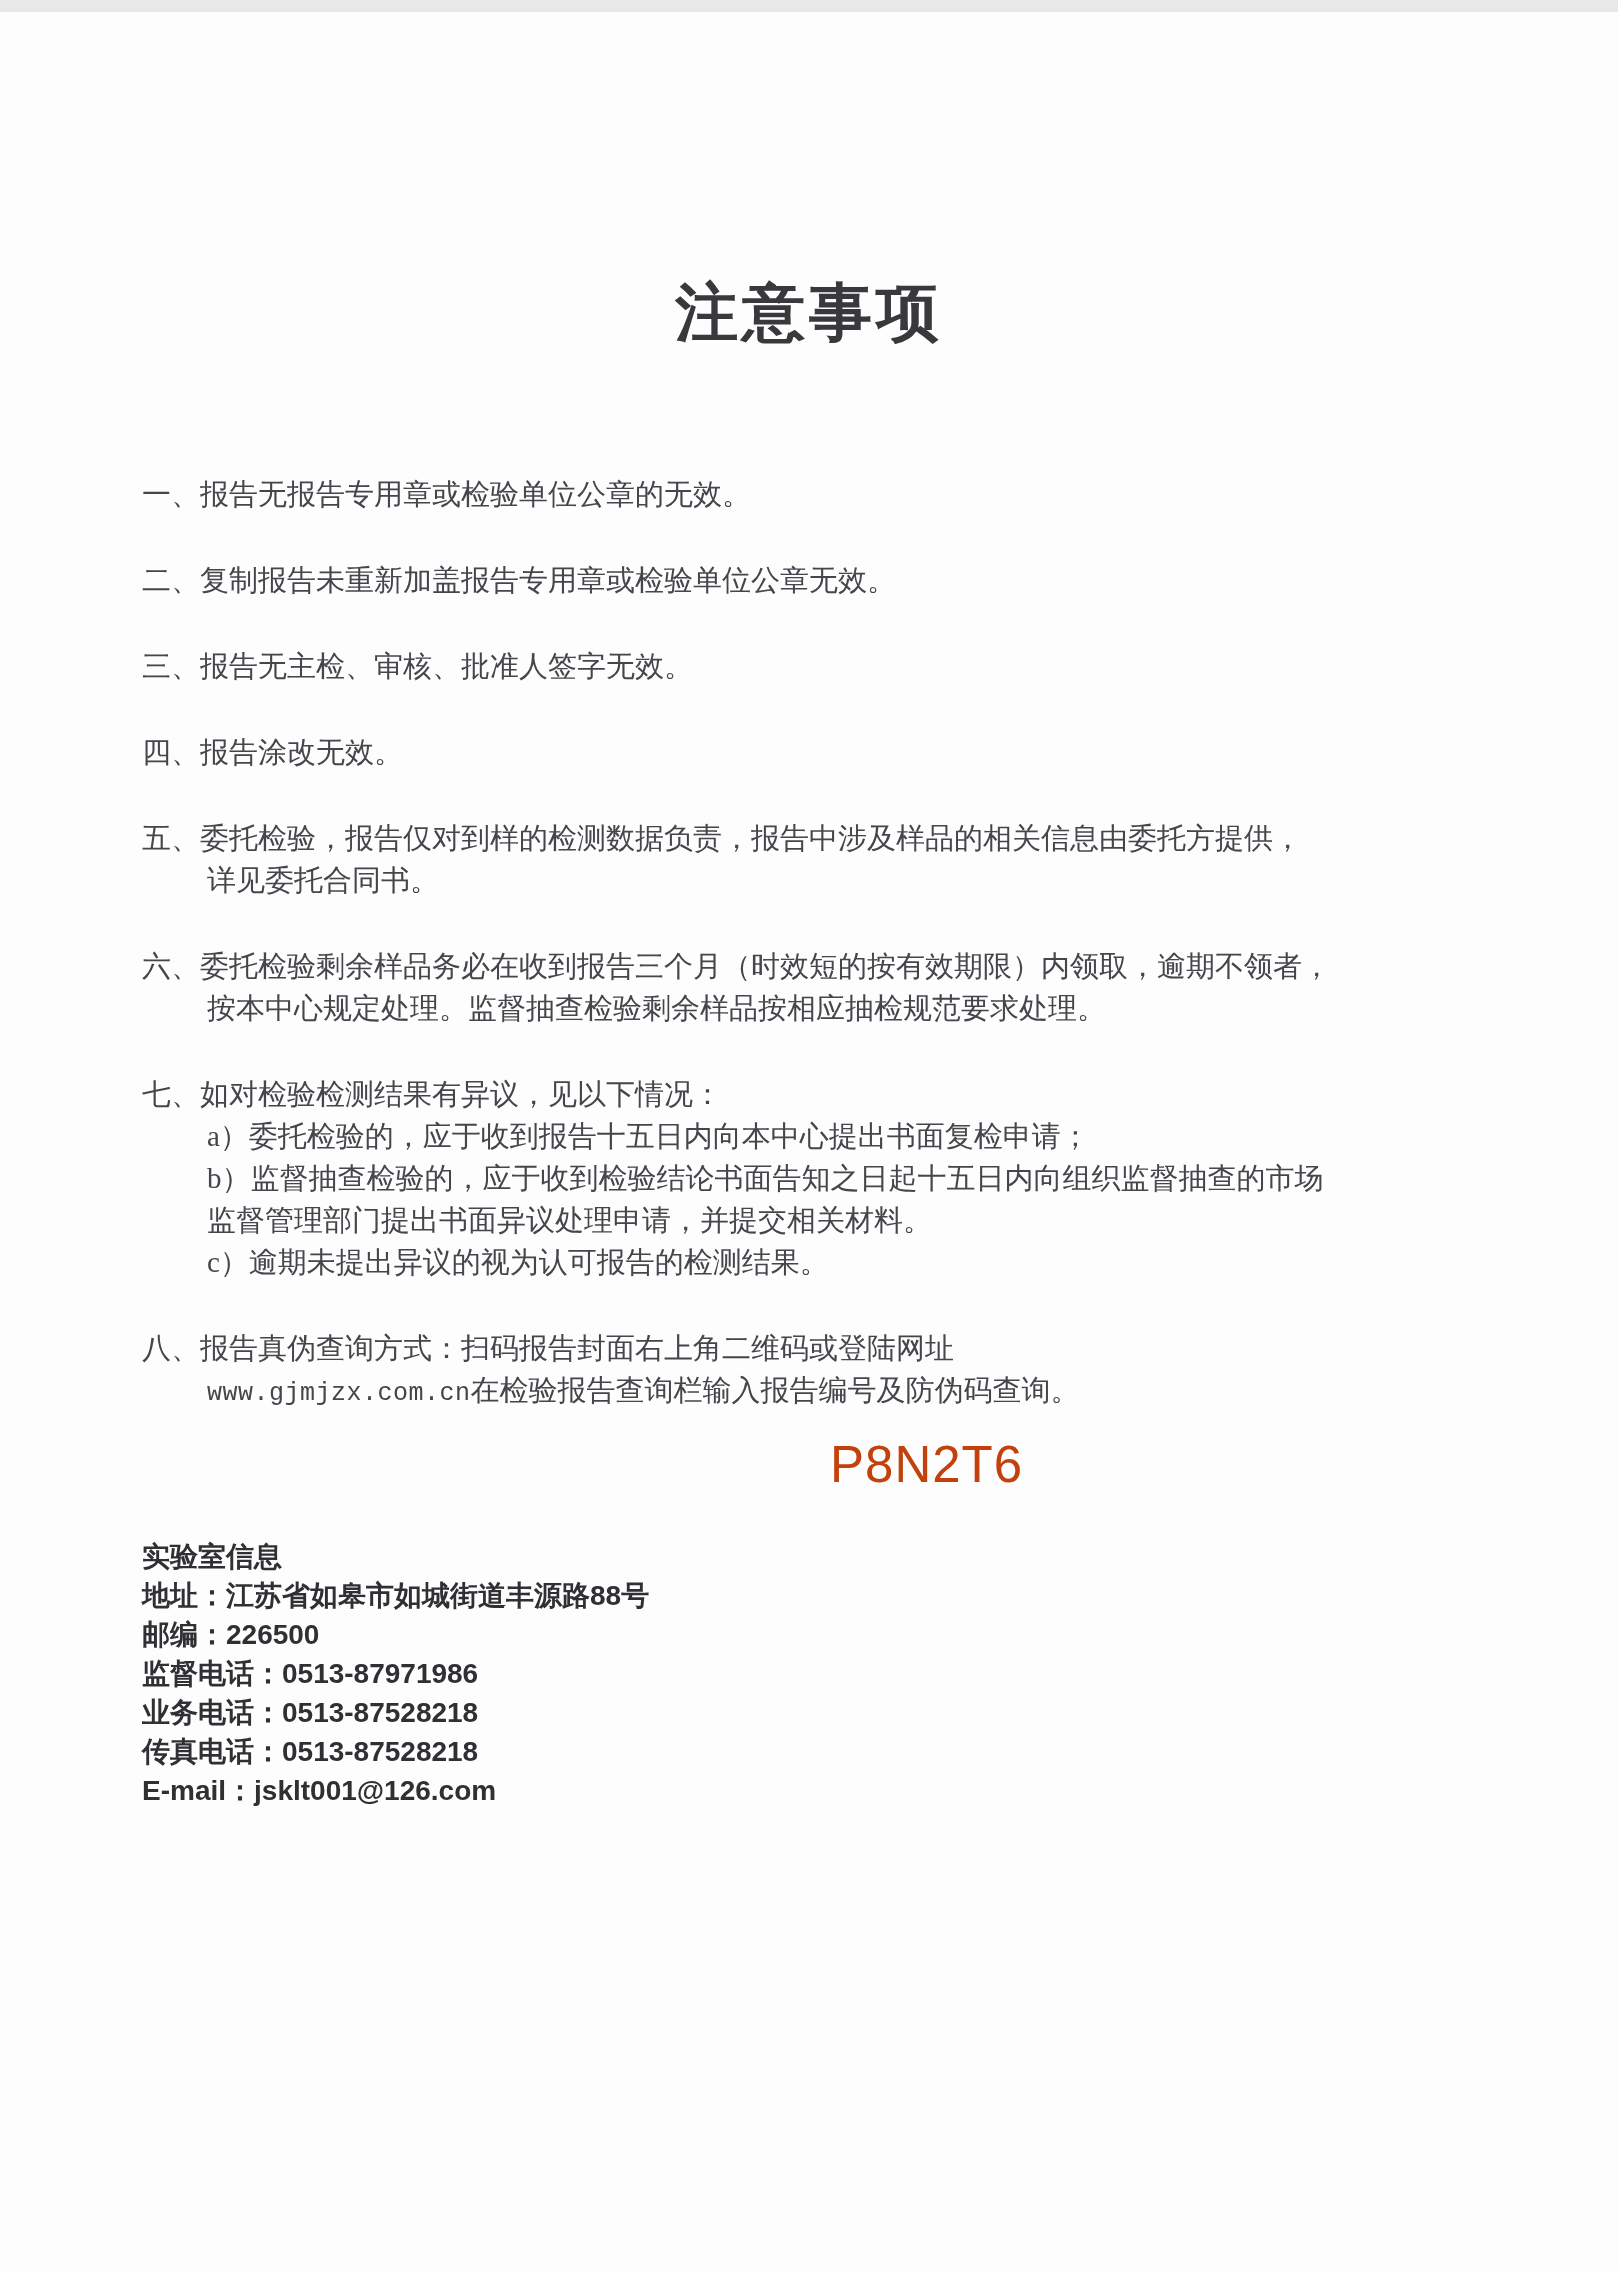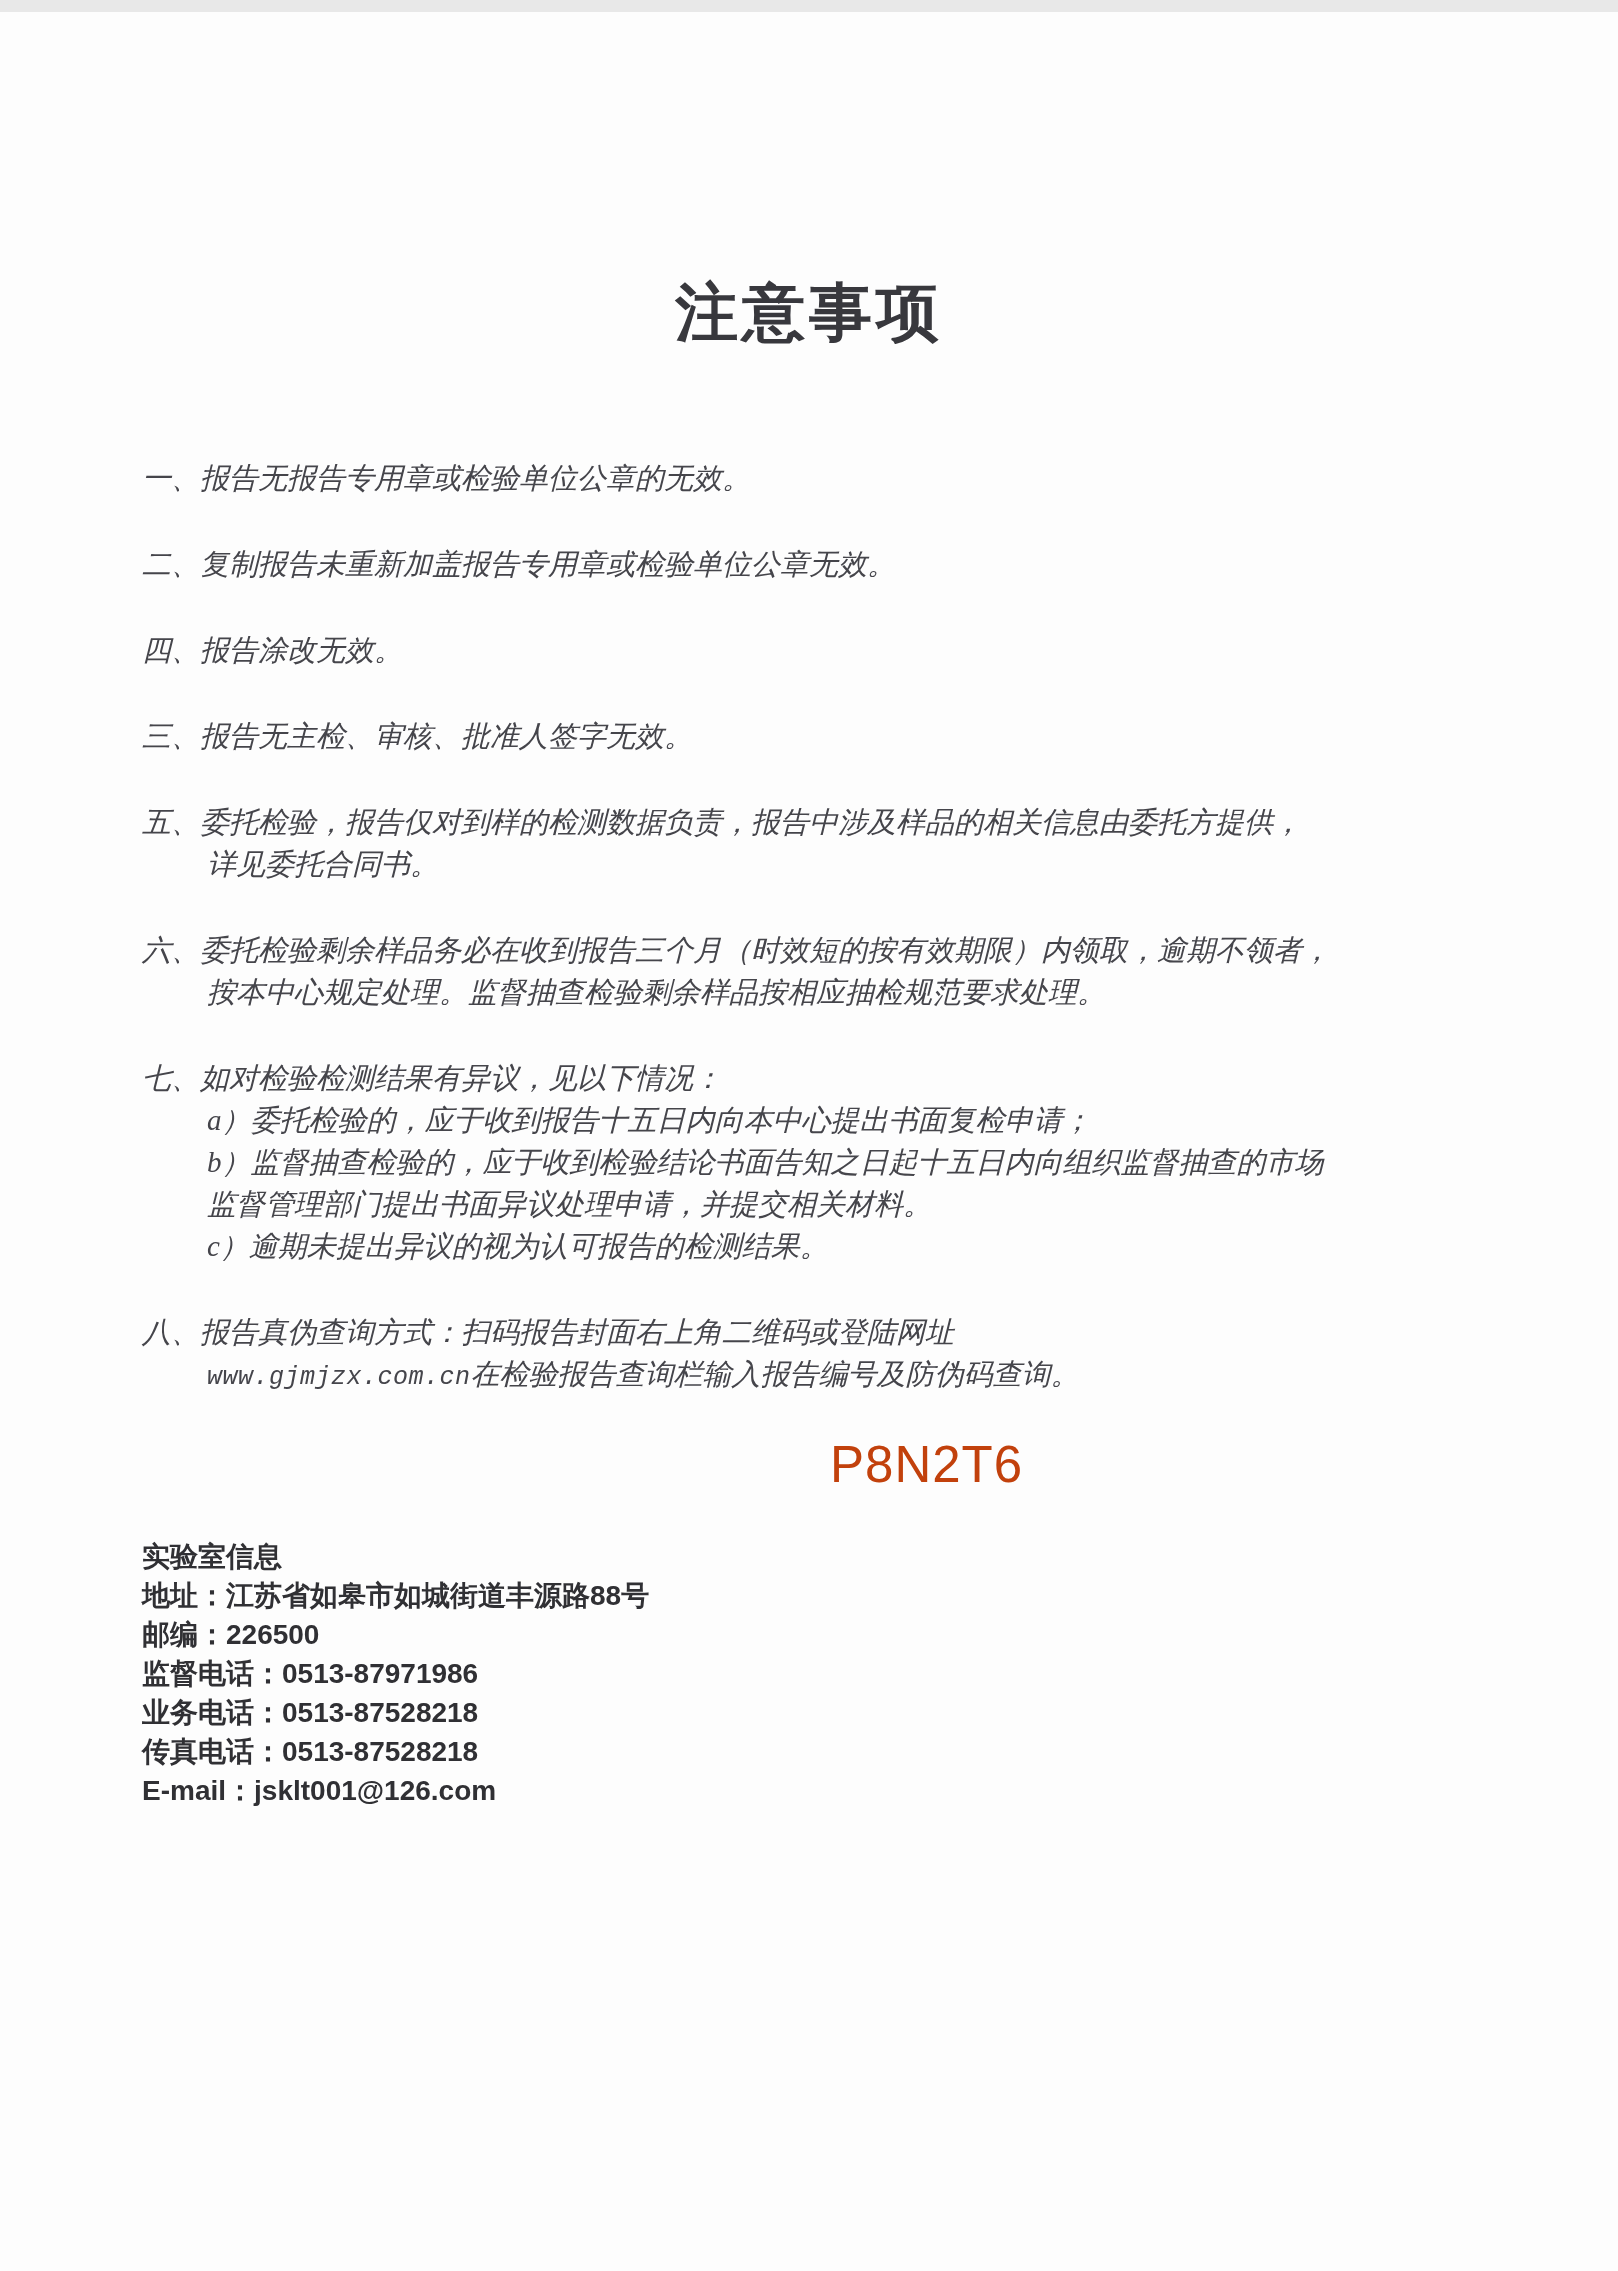--- a/index.html
+++ b/index.html
@@ -23,27 +23,26 @@
     font-family: "Liberation Sans", "DejaVu Sans", sans-serif;
     font-weight: 600;
     font-size: 63px;
     line-height: 67px;
     letter-spacing: 3.9px;
     color: #38383d;
     margin: 0;
   }
   .notice-list {
     position: absolute;
-    top: 445px;
+    top: 461px;
     left: 142px;
     width: 1255px;
     font-size: 29px;
     line-height: 42px;
     color: #45454b;
-    font-style: italic;
   }
   .notice-line { white-space: nowrap; }
   .gap { margin-top: 44px; }
   .ind { margin-left: 65px; }
   .mono-url {
     font-family: "Liberation Mono", "DejaVu Sans Mono", monospace;
     font-size: 25px;
     letter-spacing: 0.5px;
   }
   .anti-fake-code {
@@ -71,22 +70,22 @@
 </head>
 <body>
 
 <div class="page">
 
   <h1 class="page-title">注意事项</h1>
 
   <div class="notice-list">
     <div class="notice-line">一、报告无报告专用章或检验单位公章的无效。</div>
     <div class="notice-line gap">二、复制报告未重新加盖报告专用章或检验单位公章无效。</div>
+    <div class="notice-line gap">三、报告无主检、审核、批准人签字无效。</div>
     <div class="notice-line gap">四、报告涂改无效。</div>
-    <div class="notice-line gap">三、报告无主检、审核、批准人签字无效。</div>
     <div class="notice-line gap">五、委托检验，报告仅对到样的检测数据负责，报告中涉及样品的相关信息由委托方提供，</div>
     <div class="notice-line ind">详见委托合同书。</div>
     <div class="notice-line gap">六、委托检验剩余样品务必在收到报告三个月（时效短的按有效期限）内领取，逾期不领者，</div>
     <div class="notice-line ind">按本中心规定处理。监督抽查检验剩余样品按相应抽检规范要求处理。</div>
     <div class="notice-line gap">七、如对检验检测结果有异议，见以下情况：</div>
     <div class="notice-line ind">a）委托检验的，应于收到报告十五日内向本中心提出书面复检申请；</div>
     <div class="notice-line ind">b）监督抽查检验的，应于收到检验结论书面告知之日起十五日内向组织监督抽查的市场</div>
     <div class="notice-line ind">监督管理部门提出书面异议处理申请，并提交相关材料。</div>
     <div class="notice-line ind">c）逾期未提出异议的视为认可报告的检测结果。</div>
     <div class="notice-line gap">八、报告真伪查询方式：扫码报告封面右上角二维码或登陆网址</div>

